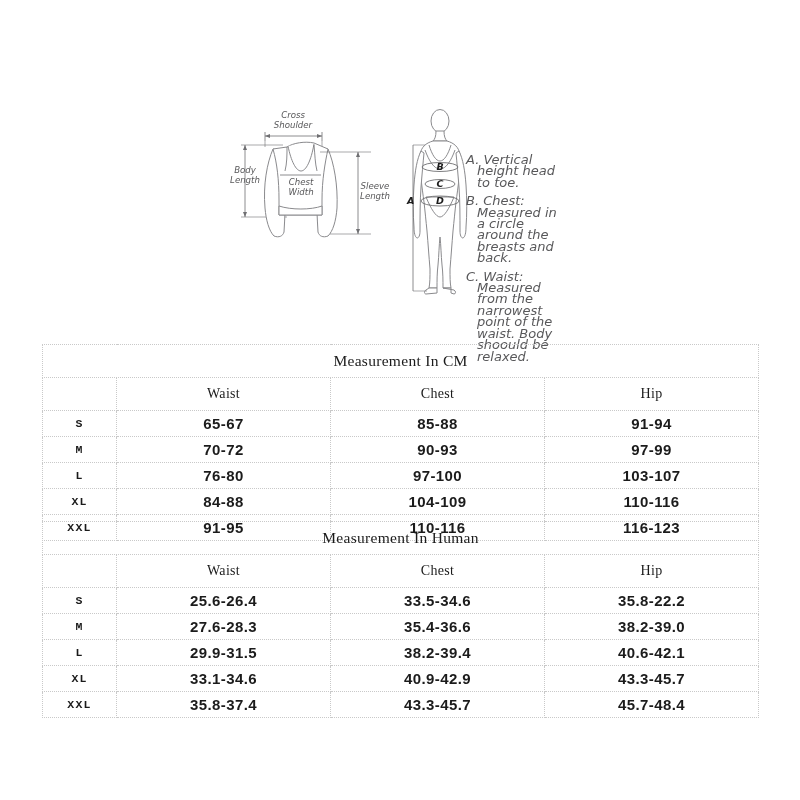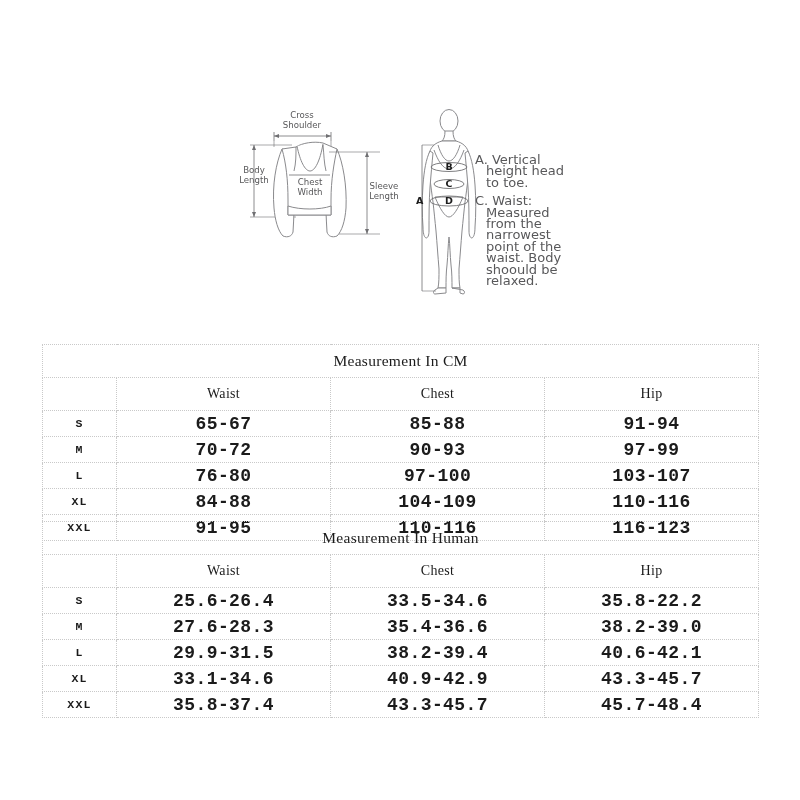--- a/index.html
+++ b/index.html
@@ -11,24 +11,25 @@
     width: 800px;
     height: 800px;
     position: relative;
     font-family: "Liberation Sans", sans-serif;
     overflow: hidden;
   }
 
   
   #illustration {
     position: absolute;
-    left: 9px;
+    left: 0;
     top: 0;
     width: 720px;
     height: 340px;
+    font-style: italic;
   }
 
   #garment-diagram {
     position: absolute;
     left: 225px;
     top: 105px;
     width: 185px;
     height: 150px;
   }
 
@@ -111,22 +112,22 @@
     height: 23px;
     font-family: "Liberation Mono", monospace;
     font-size: 11.5px;
     font-weight: bold;
     letter-spacing: 1.2px;
     color: #111111;
   }
 
   .data-cell {
     height: 23px;
-    font-family: Liberation Mono, monospace;
-    font-size: 18px;
+    font-family: Liberation Sans, sans-serif;
+    font-size: 15px;
     font-weight: bold;
     letter-spacing: 0.4px;
     color: #111111;
   }
 
   .stroke-line { stroke: #6f6f72; fill: none; }
   .garment-line { stroke: #8a8a8d; fill: #ffffff; stroke-width: 1; }
   .dim-text {
     font-family: "DejaVu Sans", sans-serif;
     font-size: 8.6px;
@@ -253,20 +254,21 @@
     </g>
 
     <text class="body-letter" x="35" y="65" text-anchor="middle">B</text>
     <text class="body-letter" x="35" y="82" text-anchor="middle">C</text>
     <text class="body-letter" x="35" y="99" text-anchor="middle">D</text>
     <text class="body-letter" x="2" y="99">A</text>
   </svg>
 
   <div id="body-legend">
     <div class="legend-entry">A. Vertical height head to toe.</div>
+    <div class="legend-entry">B. Chest: Measured in a circle around the breasts and back.</div>
     <div class="legend-entry">C. Waist: Measured from the narrowest point of the waist. Body shoould be relaxed.</div>
   </div>
 
 </div>
 
 <table class="size-table" id="table-cm">
   <colgroup>
     <col class="col-size">
       <col class="col-val">
       <col class="col-val">

